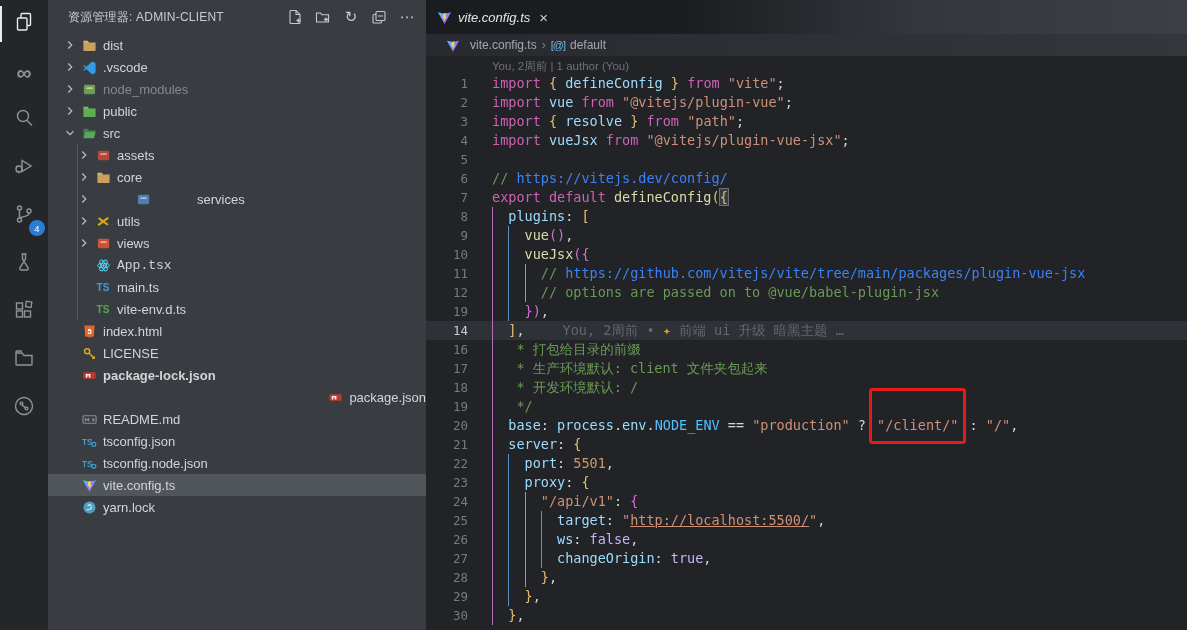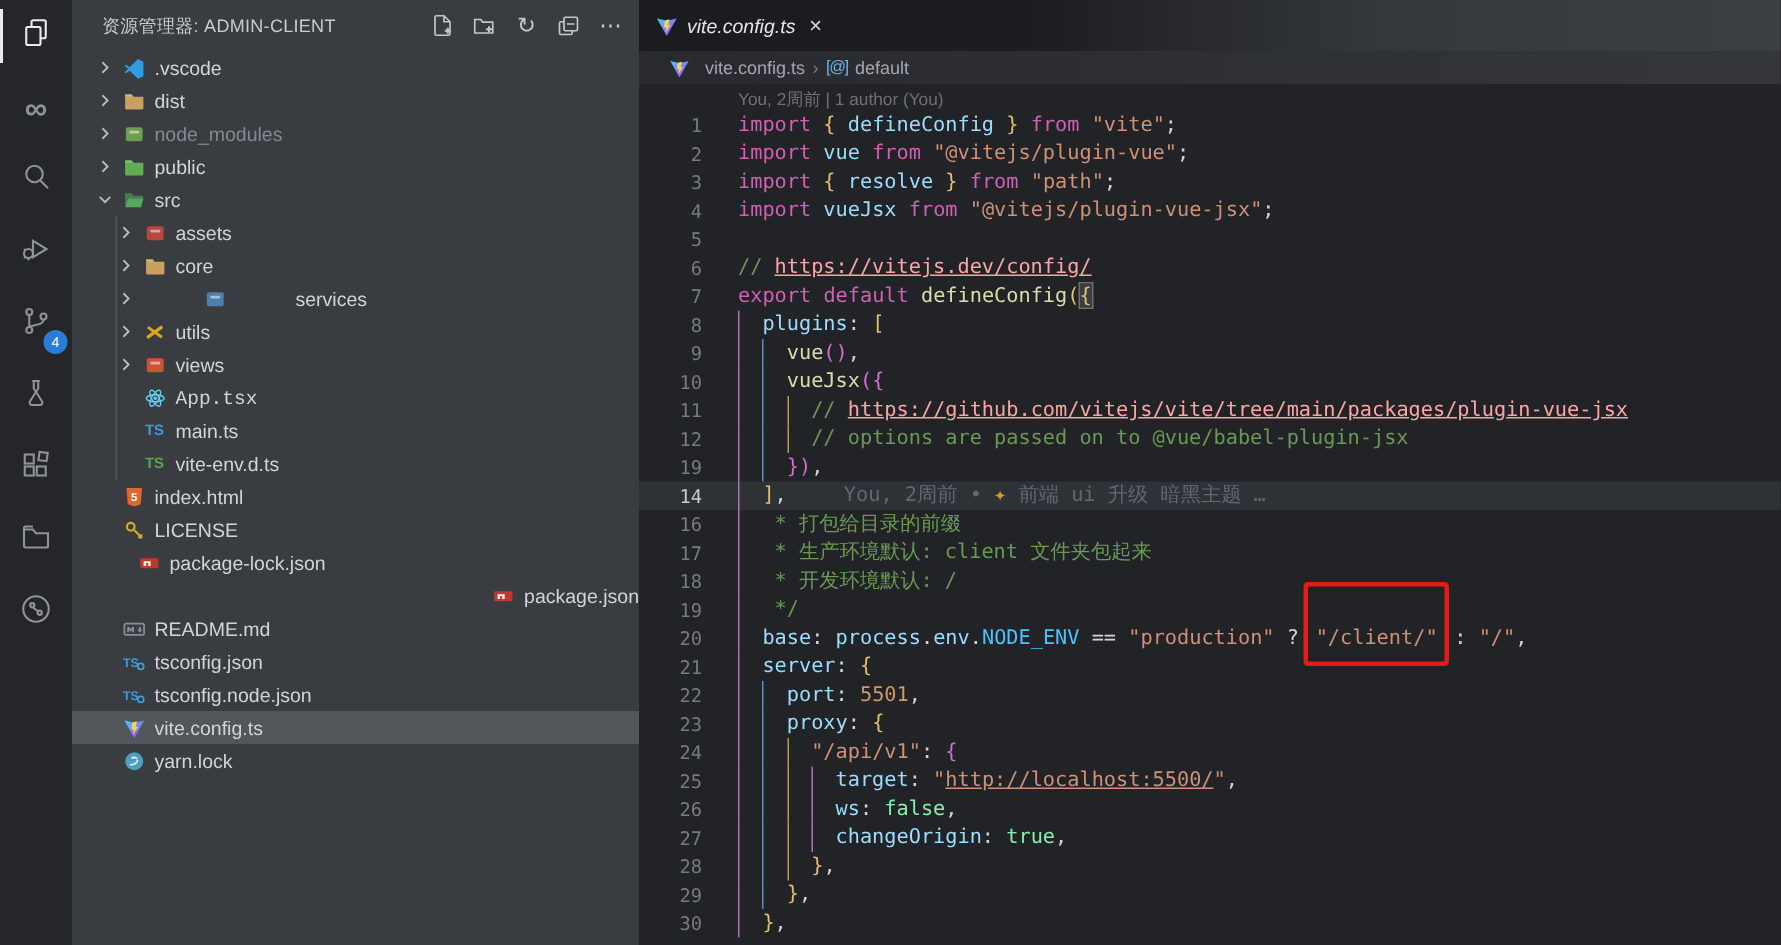--- a/index.html
+++ b/index.html
@@ -58,23 +58,23 @@
   .cl { display:flex; height:19px; }
   .cl.hl { background:#2e3136; }
   .lnum { flex:none; width:42px; text-align:right; color:#757b82; font-size:12.5px; user-select:none; }
   .cl.hl .lnum { color:#c8ccd1; }
   .lcode { position:relative; margin-left:24px; white-space:pre; color:#d4d4d6; }
   .g { position:absolute; top:0; bottom:0; width:1px; opacity:.9; }
   .g0{ background:#c678c6; } .g1{ background:#5b9bd5; } .g2{ background:#c8a84f; } .g3{ background:#b97ad1; }
 
   .seg.kw{color:#d160b5} .seg.var{color:#9cdcfe} .seg.fn{color:#dcdcaa}
   .seg.str{color:#ce9178} .seg.cmt{color:#6a9955}
-  .seg.cmtlink{color:#fca5a5; text-decoration:underline}
+  .seg.cmtlink{color:#3b82f6; }
   .seg.link{text-decoration:underline}
-  .seg.num{color:#cf9867} .seg.bool{color:#86efac} .seg.const{color:#4fc1ff}
+  .seg.num{color:#cf9867} .seg.bool{color:#c4b5fd} .seg.const{color:#4fc1ff}
   .seg.p{color:#d4d4d6}
   .seg.b1{color:#e2c06c} .seg.b2{color:#d26fd2}
   .seg.mb{outline:1px solid #6f6f6f; background:#3a3d41;}
   .seg.blame{color:#63676e}
   .seg.blamegap{margin-left:38px; color:#63676e}
   .seg.spark{color:#c9a227}
   .seg.ann{position:relative; z-index:3; border:3px solid #e41b17; border-radius:3px;
     padding:26px 5px 8px; margin:0 -5px;}
 </style>
 </head>
@@ -180,38 +180,38 @@
   <div class="tree" id="tree">
     <div class="tree-guide"></div>
   <div class="trow" style="padding-left: 14px;">
         <span class="chev">
           <svg viewBox="0 0 16 16">
             <path d="M6 4l4 4-4 4" stroke="#b9bdc1" fill="none" stroke-width="1.4"></path>
           </svg>
         </span>
         <span class="ficon">
           <svg viewBox="0 0 16 16">
-            <path d="M10.8 1.5 4.6 7.3 2.2 5.5 1 6.2l2.7 2.3L1 10.8l1.2.7 2.4-1.8 6.2 5.8 3.7-1.9V3.4z" fill="#2f9ce3"></path>
-          </svg>
-        </span>
-        <span class="flabel">.vscode</span>
-      </div>
-      <div class="trow" style="padding-left: 14px;">
-        <span class="chev">
-          <svg viewBox="0 0 16 16">
-            <path d="M6 4l4 4-4 4" stroke="#b9bdc1" fill="none" stroke-width="1.4"></path>
-          </svg>
-        </span>
-        <span class="ficon">
-          <svg viewBox="0 0 16 16">
             <path d="M1.5 3h4.6l1.4 1.8h7V13a.8.8 0 0 1-.8.8H2.3a.8.8 0 0 1-.8-.8z" fill="#c9a05e"></path>
             <path d="M1.5 3h4.6l1.4 1.8H1.5z" fill="#fff" opacity=".18"></path>
           </svg>
         </span>
         <span class="flabel">dist</span>
+      </div>
+      <div class="trow" style="padding-left: 14px;">
+        <span class="chev">
+          <svg viewBox="0 0 16 16">
+            <path d="M6 4l4 4-4 4" stroke="#b9bdc1" fill="none" stroke-width="1.4"></path>
+          </svg>
+        </span>
+        <span class="ficon">
+          <svg viewBox="0 0 16 16">
+            <path d="M10.8 1.5 4.6 7.3 2.2 5.5 1 6.2l2.7 2.3L1 10.8l1.2.7 2.4-1.8 6.2 5.8 3.7-1.9V3.4z" fill="#2f9ce3"></path>
+          </svg>
+        </span>
+        <span class="flabel">.vscode</span>
       </div>
       <div class="trow" style="padding-left: 14px;">
         <span class="chev">
           <svg viewBox="0 0 16 16">
             <path d="M6 4l4 4-4 4" stroke="#b9bdc1" fill="none" stroke-width="1.4"></path>
           </svg>
         </span>
         <span class="ficon">
           <svg viewBox="0 0 16 16">
             <rect x="2" y="3" width="12" height="10" rx="1.5" fill="#6d9e4f"></rect>
@@ -358,21 +358,21 @@
         <span class="ficon">
           <svg viewBox="0 0 16 16">
             <g fill="none" stroke="#d2a824" stroke-width="1.6">
               <circle cx="5.5" cy="5.5" r="2.7"></circle>
               <path d="M7.7 7.7 13 13M10.8 13H13v-2.2"></path>
             </g>
           </svg>
         </span>
         <span class="flabel">LICENSE</span>
       </div>
-      <div class="trow" style="padding-left: 42px;">
+      <div class="trow" style="padding-left: 32px; font-weight: bold;">
         <span class="ficon">
           <svg viewBox="0 0 16 16">
             <rect x="1.5" y="4.5" width="13" height="7" rx="1" fill="#c0392f"></rect>
             <path d="M4 6.5v3.5h1.8V7.8h1.4v2.2H9V6.5z" fill="#fff" opacity=".92"></path>
           </svg>
         </span>
         <span class="flabel">package-lock.json</span>
       </div>
       <div class="trow" style="padding-left: 32px; justify-content: flex-end;">
         <span class="ficon">

